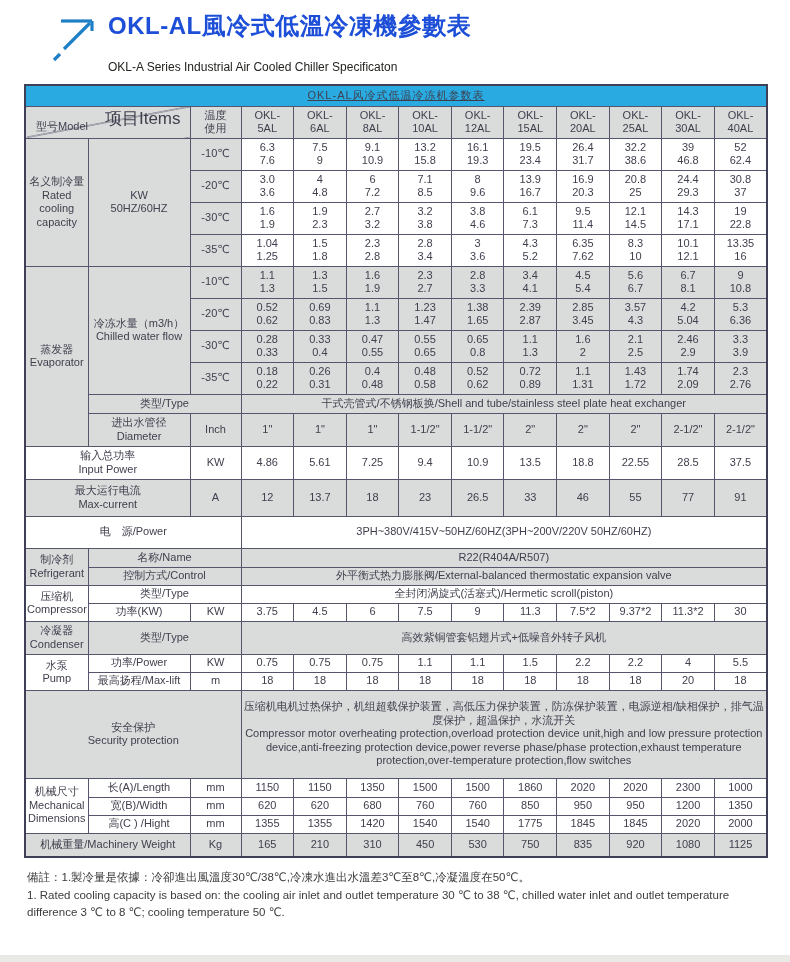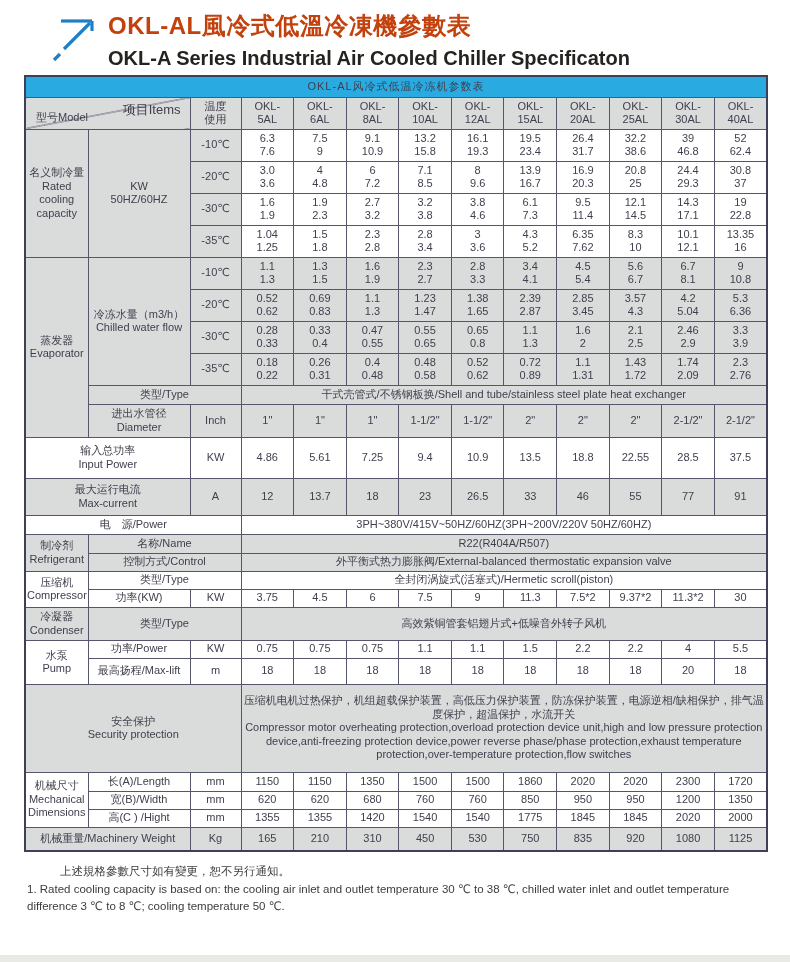--- a/index.html
+++ b/index.html
@@ -4,50 +4,50 @@
 <style>
   html,body{margin:0;padding:0;background:#fff;}
   .page{
     position:relative;width:790px;height:962px;background:#fff;overflow:hidden;
     font-family:"Liberation Sans","DejaVu Sans",sans-serif;color:#3f3f4d;
   }
   
   .hdr-block{display:flex;align-items:flex-start;padding:12px 0 0 52px;}
   .logo{width:46px;height:52px;flex:0 0 auto;margin-top:4px;}
   .titles{margin-left:10px;}
-  .title-zh{margin:0;font-size:24px;font-weight:600;color:#c2410c;letter-spacing:.5px;line-height:28px;}
-  .title-en{margin:9px 0 0;font-size:20px;font-weight:700;color:#232320;line-height:19px;}
+  .title-zh{margin:0;font-size:24px;font-weight:600;color:#1d4ed8;letter-spacing:.5px;line-height:28px;}
+  .title-en{margin:18px 0 0;font-size:12px;font-weight:400;color:#232320;line-height:19px;}
   
   table.spec{
     border-collapse:collapse;table-layout:fixed;width:742px;margin:7px 0 0 24px;
     border:2px solid #3f3f58;
   }
   table.spec td{
     border:1px solid #55556c;text-align:center;vertical-align:middle;
     font-size:11px;line-height:13.5px;padding:0 1px;overflow:hidden;color:#3f3f4d;
   }
   td.bar{
     background:#29abe2;color:#fff;font-size:15px;font-weight:500;letter-spacing:1px;
-    line-height:21px;padding:0;
+    line-height:21px;padding:0;text-decoration:underline;
   }
   .g{background:#dadbdb;}
   .w{background:#ffffff;}
   .pre{white-space:pre-line;}
   .lab{line-height:14px;}
   .hcell{font-size:12px;line-height:14px;}
   td.sec{text-align:left;padding:3px 7px;line-height:14.6px;white-space:pre-line;}
   
   td.corner{
     position:relative;padding:0;
     background-image:linear-gradient(to bottom right,
       transparent calc(50% - 0.8px), #55556c calc(50%), transparent calc(50% + 0.8px));
     background-color:#dadbdb;
   }
   .c-model{position:absolute;left:10px;bottom:4px;font-size:11px;}
-  .c-items{position:absolute;right:9px;top:5px;font-size:13px;}
+  .c-items{position:absolute;right:9px;top:5px;font-size:17px;}
   
   .notes{margin:11px 0 0 27px;width:742px;font-size:11.5px;color:#3c3c3c;line-height:17.5px;}
   .notes .ind{margin-left:33px;}
   .bottom-strip{position:absolute;left:0;bottom:0;width:790px;height:7px;background:#e9e9e6;}
 </style>
 </head>
 <body>
 
 <div class="page">
 
@@ -320,21 +320,21 @@
           <td class="g pre">1"</td>
           <td class="g pre">1"</td>
           <td class="g pre">1-1/2"</td>
           <td class="g pre">1-1/2"</td>
           <td class="g pre">2"</td>
           <td class="g pre">2"</td>
           <td class="g pre">2"</td>
           <td class="g pre">2-1/2"</td>
           <td class="g pre">2-1/2"</td>
         </tr>
-        <tr style="height: 41px;">
+        <tr style="height: 33px;">
           <td colspan="2" class="w pre">输入总功率
 Input Power</td>
           <td class="w">KW</td>
           <td class="w pre">4.86</td>
           <td class="w pre">5.61</td>
           <td class="w pre">7.25</td>
           <td class="w pre">9.4</td>
           <td class="w pre">10.9</td>
           <td class="w pre">13.5</td>
           <td class="w pre">18.8</td>
@@ -350,21 +350,21 @@
           <td class="g pre">13.7</td>
           <td class="g pre">18</td>
           <td class="g pre">23</td>
           <td class="g pre">26.5</td>
           <td class="g pre">33</td>
           <td class="g pre">46</td>
           <td class="g pre">55</td>
           <td class="g pre">77</td>
           <td class="g pre">91</td>
         </tr>
-        <tr style="height: 19px; margin-top: 16px;">
+        <tr style="height: 32px; margin-top: 16px;">
           <td colspan="3" class="w">电　源/Power</td>
           <td colspan="10" class="w">3PH~380V/415V~50HZ/60HZ(3PH~200V/220V  50HZ/60HZ)</td>
         </tr>
         <tr style="height: 19px;">
           <td rowspan="2" class="g pre lab">制冷剂
 Refrigerant</td>
           <td colspan="2" class="g">名称/Name</td>
           <td colspan="10" class="g">R22(R404A/R507)</td>
         </tr>
         <tr style="height: 18px;">
@@ -406,21 +406,21 @@
           <td class="w pre">0.75</td>
           <td class="w pre">0.75</td>
           <td class="w pre">1.1</td>
           <td class="w pre">1.1</td>
           <td class="w pre">1.5</td>
           <td class="w pre">2.2</td>
           <td class="w pre">2.2</td>
           <td class="w pre">4</td>
           <td class="w pre">5.5</td>
         </tr>
-        <tr style="height: 26px;">
+        <tr style="height: 18px;">
           <td class="w">最高扬程/Max-lift</td>
           <td class="w">m</td>
           <td class="w pre">18</td>
           <td class="w pre">18</td>
           <td class="w pre">18</td>
           <td class="w pre">18</td>
           <td class="w pre">18</td>
           <td class="w pre">18</td>
           <td class="w pre">18</td>
           <td class="w pre">18</td>
@@ -441,21 +441,21 @@
           <td class="w">mm</td>
           <td class="w pre">1150</td>
           <td class="w pre">1150</td>
           <td class="w pre">1350</td>
           <td class="w pre">1500</td>
           <td class="w pre">1500</td>
           <td class="w pre">1860</td>
           <td class="w pre">2020</td>
           <td class="w pre">2020</td>
           <td class="w pre">2300</td>
-          <td class="w pre">1720</td>
+          <td class="w pre">1000</td>
         </tr>
         <tr style="height: 18px;">
           <td class="w">宽(B)/Width</td>
           <td class="w">mm</td>
           <td class="w pre">620</td>
           <td class="w pre">620</td>
           <td class="w pre">680</td>
           <td class="w pre">760</td>
           <td class="w pre">760</td>
           <td class="w pre">850</td>
@@ -489,18 +489,18 @@
           <td class="g pre">750</td>
           <td class="g pre">835</td>
           <td class="g pre">920</td>
           <td class="g pre">1080</td>
           <td class="g pre">1125</td>
         </tr>
       </tbody>
   </table>
 
   <div class="notes">
-    <div class="ind">上述規格參數尺寸如有變更，恕不另行通知。</div>
+    <div>備註：1.製冷量是依據：冷卻進出風溫度30℃/38℃,冷凍水進出水溫差3℃至8℃,冷凝溫度在50℃。</div>
     <div>1. Rated cooling capacity is based on: the cooling air inlet and outlet temperature 30 ℃ to 38 ℃, chilled water inlet and outlet temperature difference 3 ℃ to 8 ℃; cooling temperature 50 ℃.</div>
   </div>
 
   <div class="bottom-strip"></div>
 </div>
 
 </body></html>

